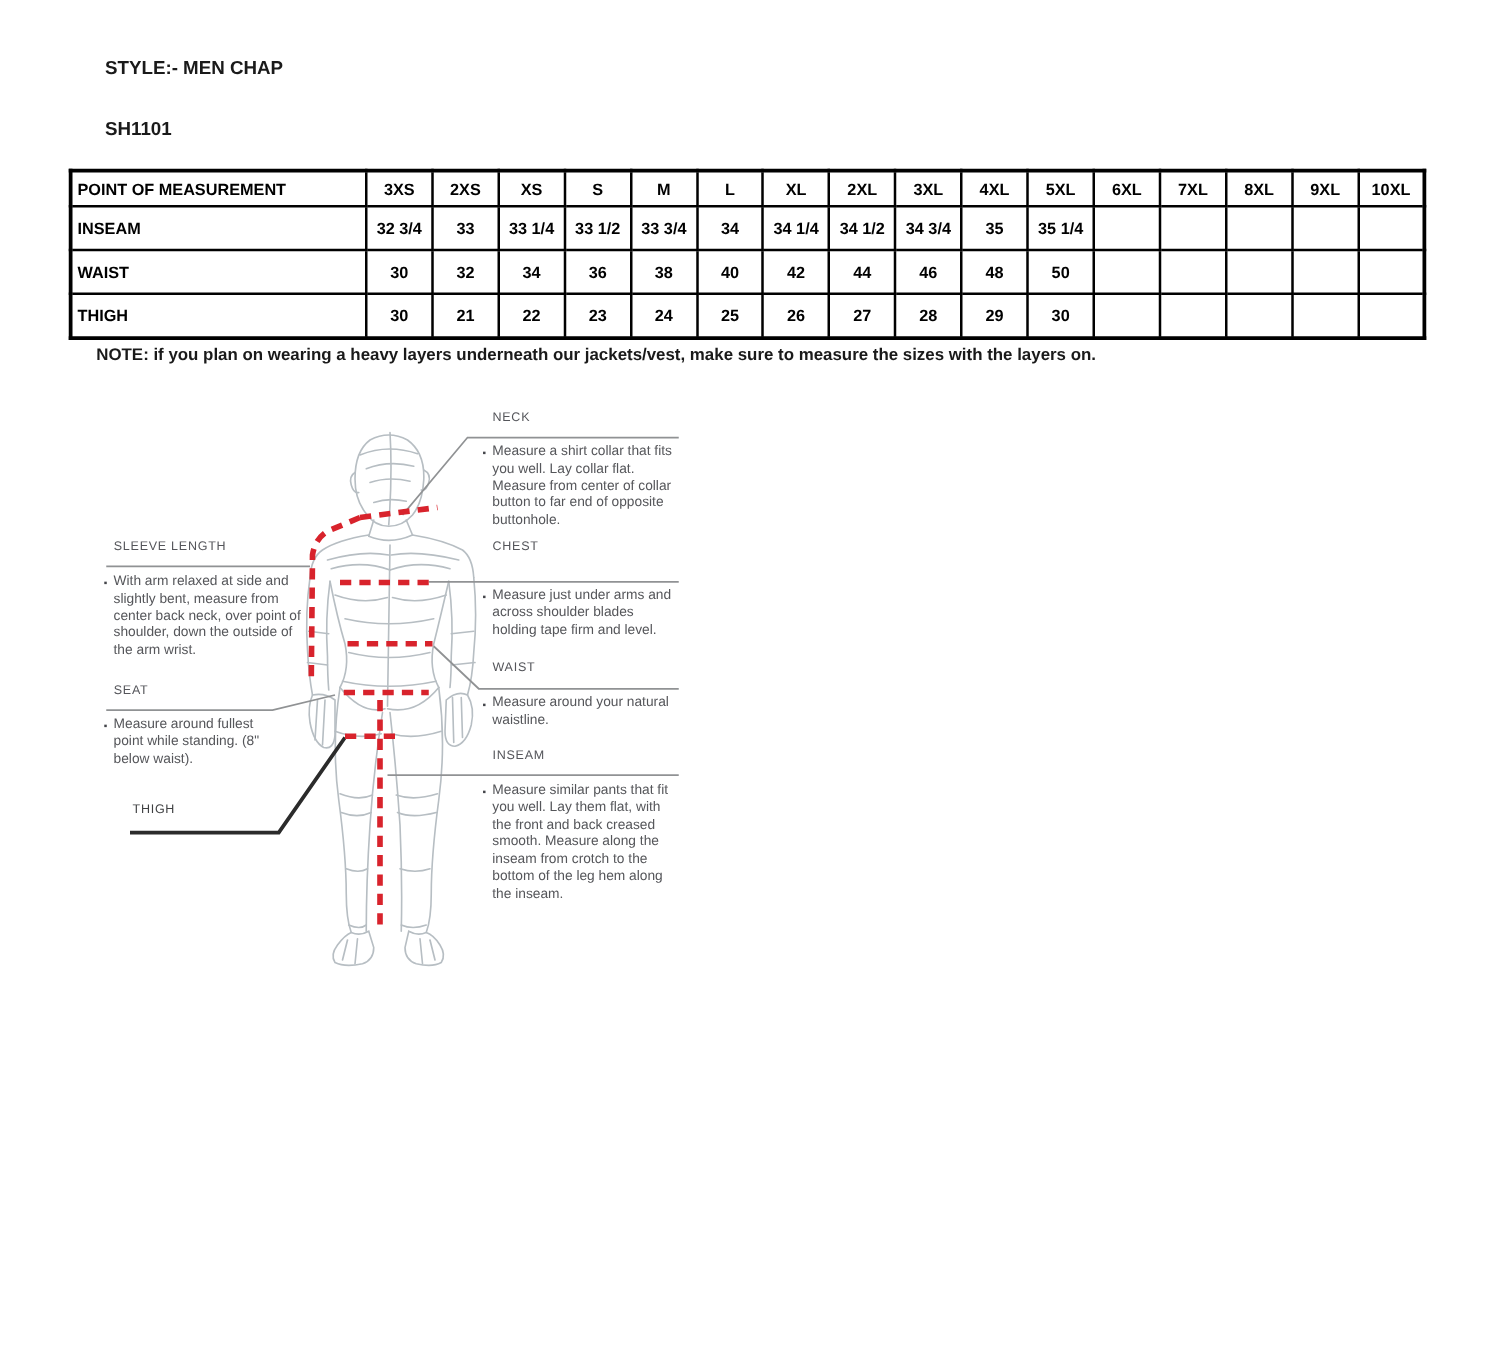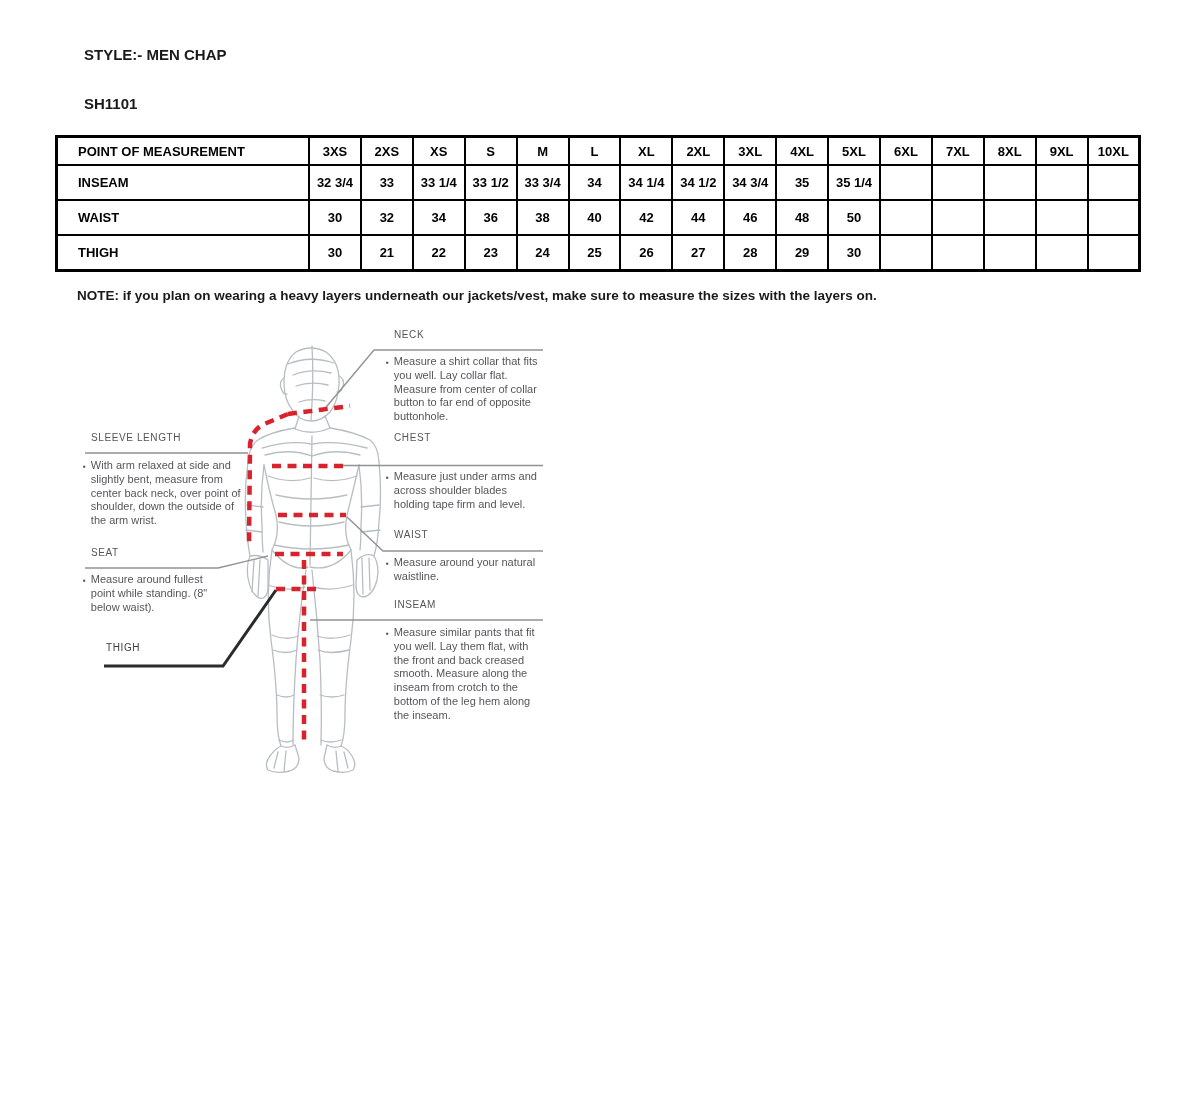--- a/index.html
+++ b/index.html
@@ -8,21 +8,21 @@
   .abs{position:absolute;}
 
   .doc-title{font-size:15px;font-weight:bold;color:#1a1a1a;margin-left:27px;}
 
   
   #size-table{position:absolute;left:55px;top:135px;width:1086px;border-collapse:collapse;
               table-layout:fixed;border:3px solid #000;}
   #size-table th,#size-table td{border:2px solid #000;font-size:13px;color:#000;
               height:33px;text-align:center;vertical-align:middle;padding:0;}
   #size-table thead th{height:26px;font-weight:bold;}
-  #size-table .label-col{width:230px;text-align:left;padding-left:20px;font-weight:bold;}
+  #size-table .label-col{width:230px;text-align:left;padding-left:4px;font-weight:bold;}
   #size-table tbody td{font-weight:bold;}
 
   .note-line{font-size:13.5px;font-weight:bold;color:#1a1a1a;}
 
   
   .sec-title{font-size:10px;letter-spacing:.6px;color:#54555a;font-weight:normal;}
   .sec-text{font-size:11px;line-height:13.8px;color:#55565a;display:flex;}
   .sec-text .bullet{font-size:8px;line-height:13.8px;margin-right:5px;margin-top:1px;color:#44454a;flex:0 0 auto;}
   .sec-text .txt{flex:1 1 auto;}
   .plain-text{font-size:11.5px;line-height:14.5px;color:#3f4042;}
@@ -112,21 +112,21 @@
           <td>30</td>
           <td></td>
           <td></td>
           <td></td>
           <td></td>
           <td></td>
         </tr>
       </tbody>
   </table>
 
-  <div class="abs note-line" style="left:57px;top:288px;width:1090px;padding-left:20px;">NOTE: if you plan on wearing a heavy layers underneath our jackets/vest, make sure to measure the sizes with the layers on.</div>
+  <div class="abs note-line" style="left:57px;top:276px;width:1090px;padding-left:20px;">NOTE: if you plan on wearing a heavy layers underneath our jackets/vest, make sure to measure the sizes with the layers on.</div>
 
   <svg class="abs" style="left:0;top:0;" width="1200" height="1095" viewBox="0 0 1200 1095">
 
     <g stroke="#b7bec3" stroke-width="1.3" fill="none" stroke-linecap="round">
 
       <path d="M296,352 Q311,344 326,352 Q340,362 339,384 Q338,402 330,412 Q322,421 311,421 Q300,421 293,411 Q284,400 284,383 Q284,361 296,352 Z"></path>
       <path d="M284,378 q-5,3 -3,10 q2,7 6,6"></path>
       <path d="M339,376 q6,3 4,10 q-2,7 -6,6"></path>
       <path d="M288,364 Q310,355 334,363"></path>
       <path d="M293,375 Q311,368 331,373"></path>

